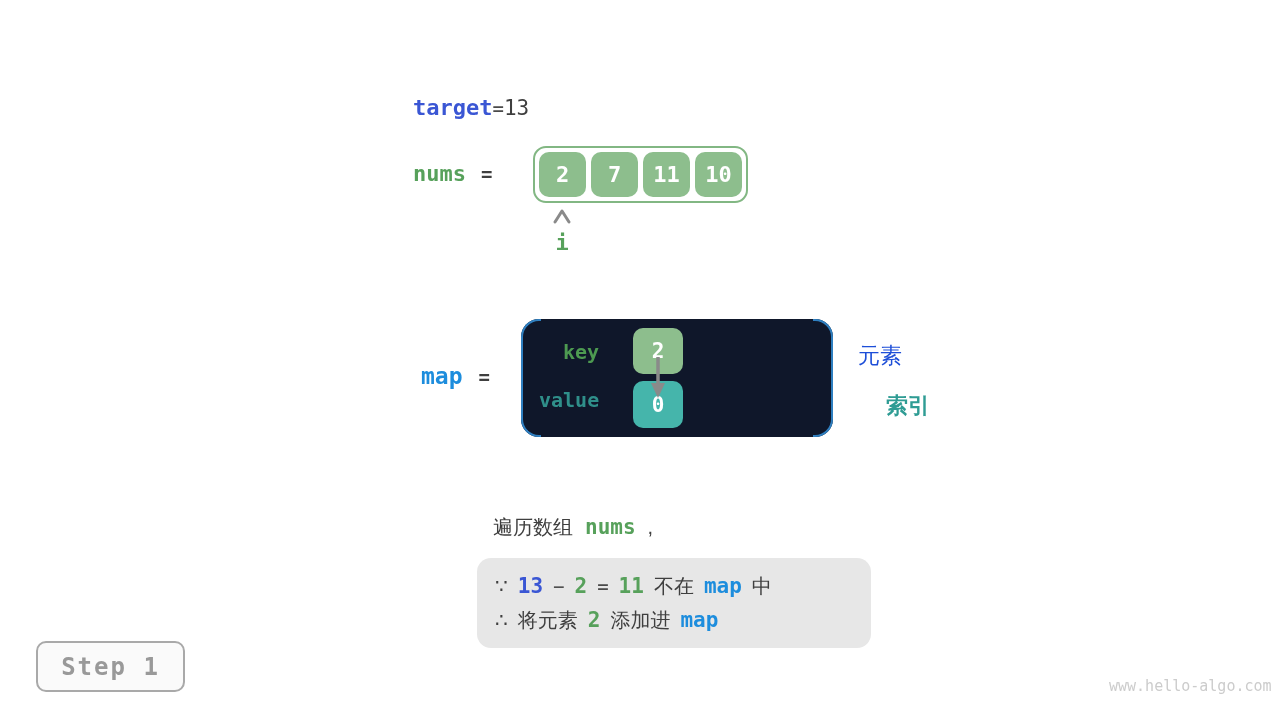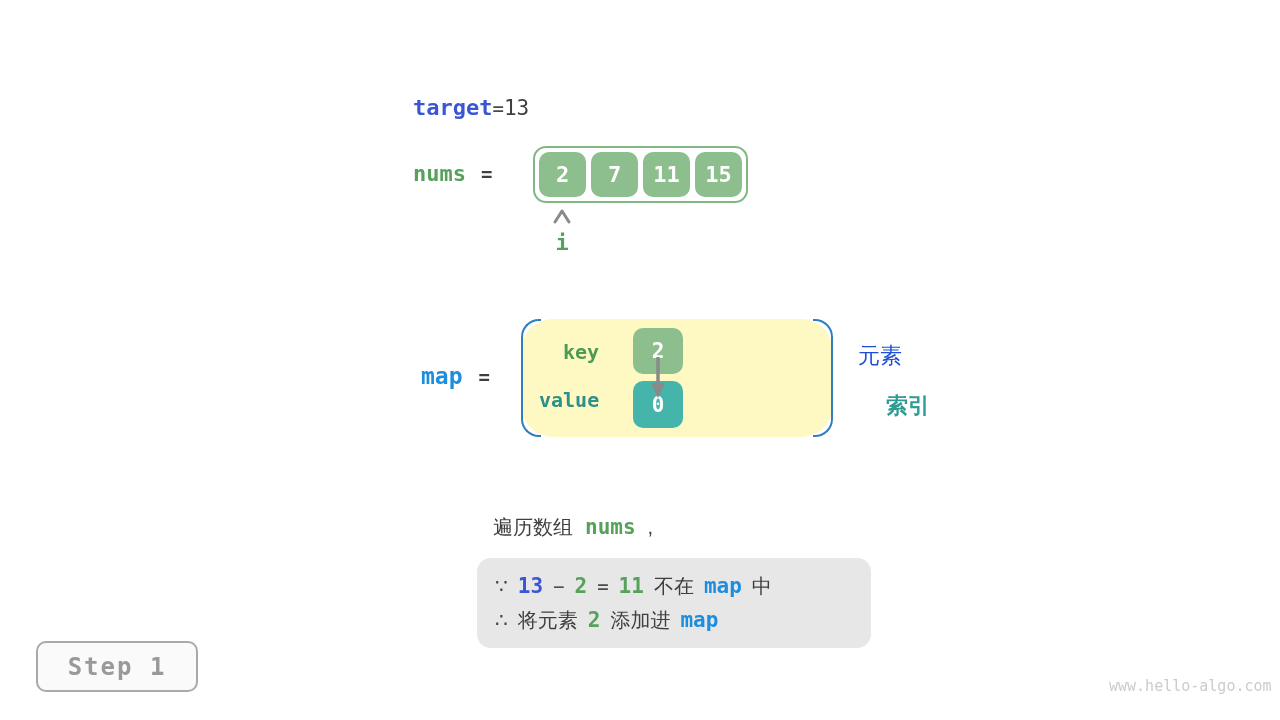--- a/index.html
+++ b/index.html
@@ -51,22 +51,22 @@
     font-weight: bold; font-size: 22px; color: #57a15b;
   }
 
   
   .map-label-row { left: 421px; top: 363px; display: flex; align-items: baseline; gap: 16px; }
   .var-map { font-family: "DejaVu Sans Mono", monospace; font-weight: bold; font-size: 23px; color: #1d8ddd; }
 
   .map-panel {
     left: 521px; top: 319px;
     width: 312px; height: 118px;
-    background: #fef9c3;
-    border-radius: 32px;
+    background: #0f172a;
+    border-radius: 18px;
   }
   .bracket { position: absolute; top: 0; bottom: 0; width: 20px; }
   .bracket-left  { left: 0;  border: 2.5px solid #2f7fc0; border-right: none; border-radius: 18px 0 0 18px; }
   .bracket-right { right: 0; border: 2.5px solid #2f7fc0; border-left: none;  border-radius: 0 18px 18px 0; }
 
   .map-key-label {
     position: absolute; left: 26px; top: 21px; width: 52px; text-align: right;
     font-family: "DejaVu Sans Mono", monospace; font-weight: bold; font-size: 20px; color: #4d9a51;
   }
   .map-value-label {
@@ -103,21 +103,21 @@
   }
   .note-line { display: flex; align-items: baseline; gap: 10px; font-size: 20px; color: #3f3f3f; }
   .tok-num-blue  { font-family: "DejaVu Sans Mono", monospace; font-weight: bold; font-size: 21px; color: #3a56d4; }
   .tok-num-green { font-family: "DejaVu Sans Mono", monospace; font-weight: bold; font-size: 21px; color: #57a15b; }
   .tok-code-blue { font-family: "DejaVu Sans Mono", monospace; font-weight: bold; font-size: 21px; color: #1d8ddd; }
   .tok-op        { font-family: "DejaVu Sans Mono", monospace; font-size: 19px; color: #4a4a4a; }
 
   
   .step-badge {
     left: 36px; top: 641px;
-    width: 162px; height: 51px;
+    width: 149px; height: 51px;
     background: #fafafa;
     border: 2px solid #a9a9a9;
     border-radius: 10px;
     display: flex; align-items: center; justify-content: center;
     font-family: "DejaVu Sans Mono", monospace;
     font-weight: bold; font-size: 24px; letter-spacing: 2px;
     color: #999999;
   }
   .watermark {
     left: 1076px; top: 677px;
@@ -138,21 +138,21 @@
 
   <div class="abs nums-label-row">
     <span class="var-nums">nums</span>
     <span class="eq-sign eq-bold">=</span>
   </div>
 
   <div class="abs array-box">
     <div class="array-cell">2</div>
     <div class="array-cell">7</div>
     <div class="array-cell">11</div>
-    <div class="array-cell">15</div>
+    <div class="array-cell">10</div>
   </div>
 
   <svg class="abs pointer-caret" viewBox="0 0 22 16">
     <polyline points="4,14 11,3 18,14" fill="none" stroke="#8a8a8a" stroke-width="3" stroke-linecap="round" stroke-linejoin="round"></polyline>
   </svg>
   <div class="abs pointer-label">i</div>
 
   <div class="abs map-label-row">
     <span class="var-map">map</span>
     <span class="eq-sign eq-bold">=</span>

